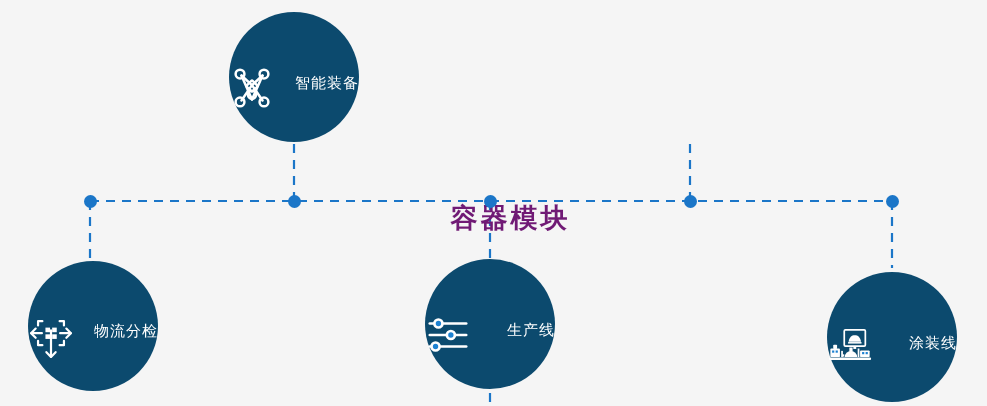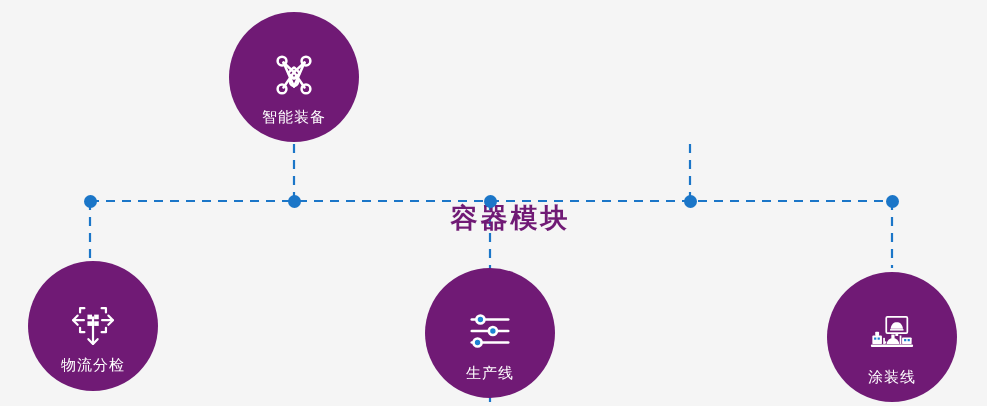--- a/index.html
+++ b/index.html
@@ -40,26 +40,26 @@
     font-weight: 700;
     user-select: none;
     z-index: 1;
     padding-left: 17px;
   }
   .node-circle {
     position: absolute;
     width: 130px;
     height: 130px;
     border-radius: 50%;
-    background: #701a75;
+    background: #0c4a6e;
     z-index: 3;
     display: flex;
-    flex-direction: column;
+    flex-direction: row;
     align-items: center;
-    justify-content: center;
+    justify-content: space-between;
     box-sizing: border-box;
   }
   .node-icon {
     display: block;
     margin-top: 22px;
     height: 46px;
     width: 46px;
   }
   .node-icon svg {
     display: block;
@@ -72,21 +72,21 @@
     font-size: 15px;
     letter-spacing: 1px;
     line-height: 1;
     white-space: nowrap;
     text-align: center;
   }
   
   .c-smart-equipment { left: 229px; top: 12px; }
   .c-stereo-warehouse { left: 625px; top: 12px; }
   .c-logistics-sorting { left: 28px; top: 261px; font-family: Liberation Mono, monospace; }
-  .c-production-line { left: 425px; top: 268px; }
+  .c-production-line { left: 425px; top: 259px; }
   .c-painting-line { left: 827px; top: 272px; font-family: Liberation Serif, serif; }
   .dot {
     position: absolute;
     width: 13px;
     height: 13px;
     margin-left: -6.5px;
     margin-top: -6.5px;
     border-radius: 50%;
     background: #1b76c8;
     z-index: 4;

